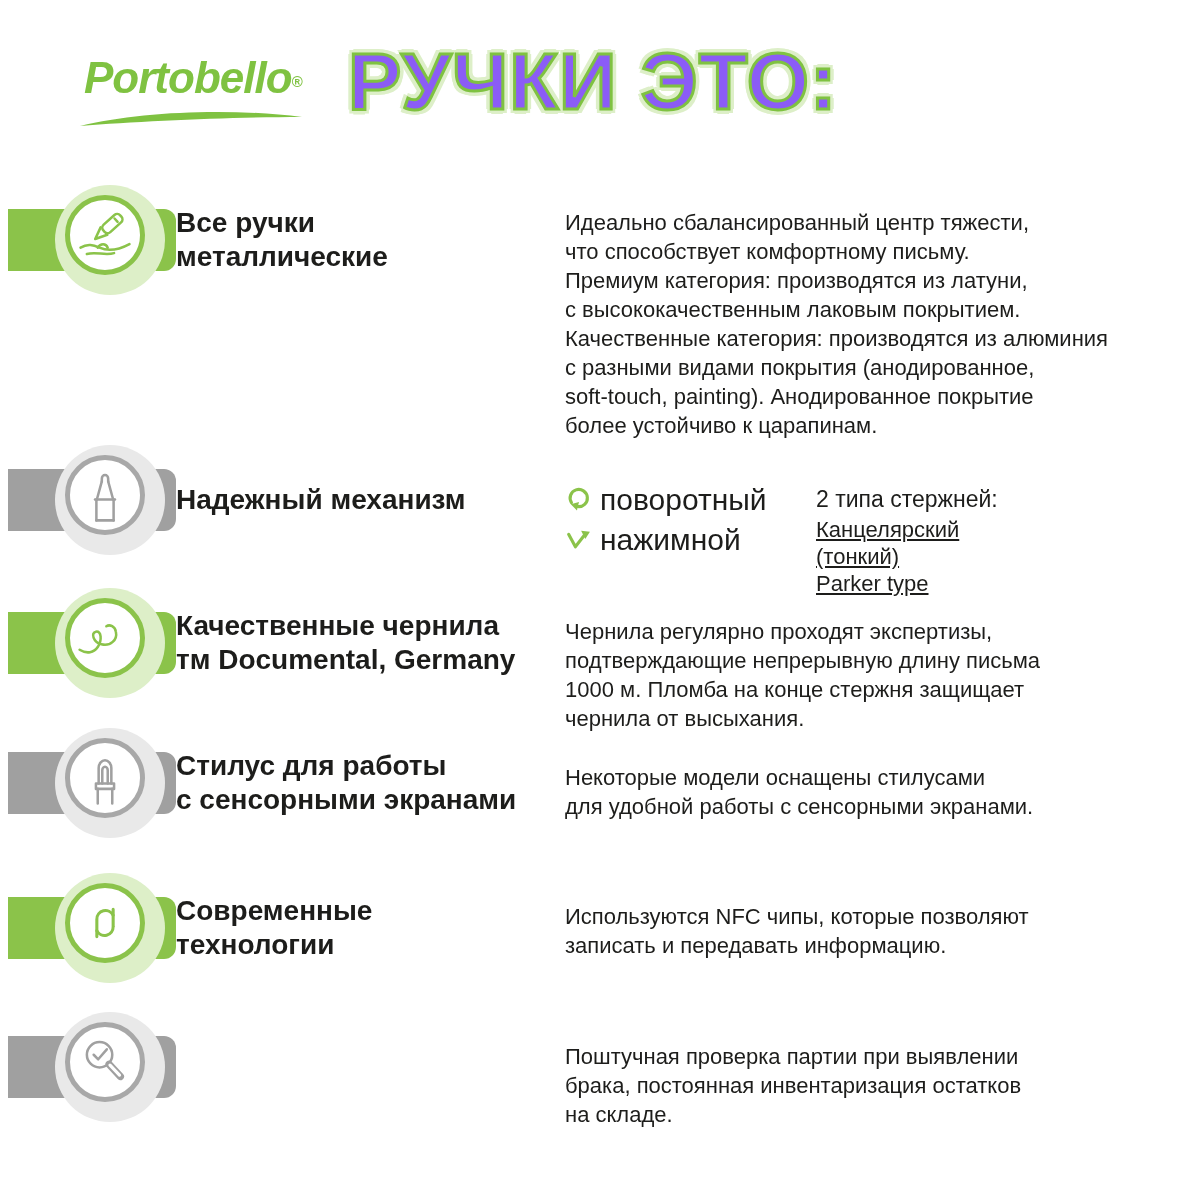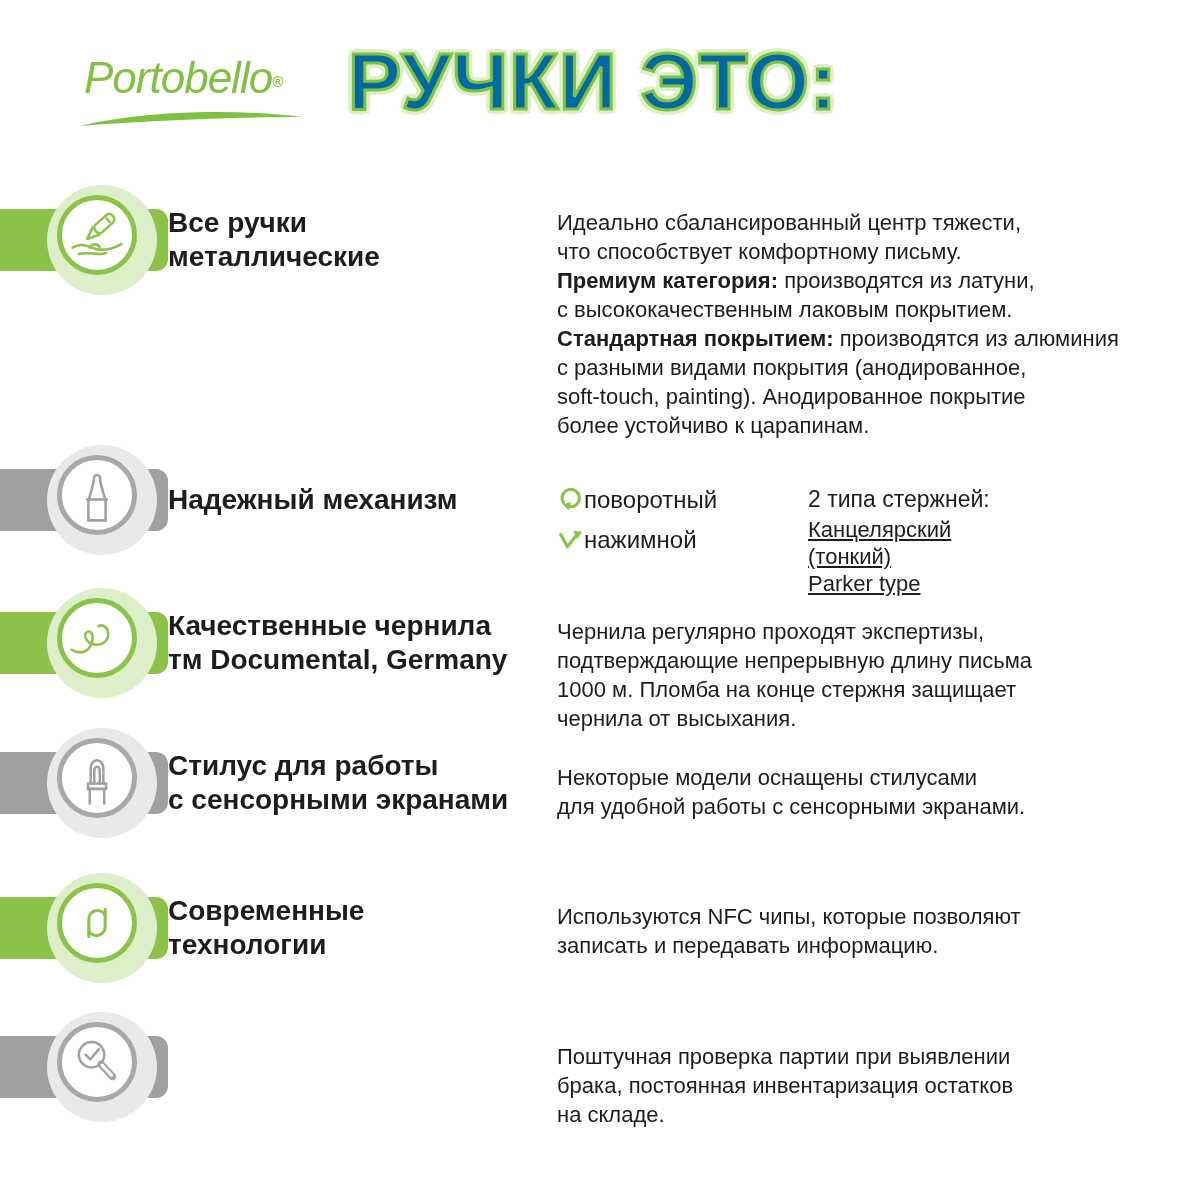--- a/index.html
+++ b/index.html
@@ -7,55 +7,55 @@
     --gray:#a0a0a0; --gray-ring:#a8a8a8; --gray-pale:#e9e9e9;
     --logo-green:#7fc241; --text:#1d1d1b;
   }
   *{box-sizing:border-box;}
   html,body{margin:0;padding:0;}
   body{width:1200px;height:1200px;position:relative;background:#fff;
        font-family:"Liberation Sans",sans-serif;color:var(--text);overflow:hidden;}
 
   
   .logo{position:absolute;left:84px;top:56px;width:230px;}
-  .logo-text{font-style:italic;font-weight:400;font-size:44px;letter-spacing:-1px;
+  .logo-text{font-style:italic;font-weight:700;font-size:44px;letter-spacing:-1px;
              color:var(--logo-green);line-height:1;}
   .logo-reg{font-style:italic;font-weight:700;font-size:15px;color:var(--logo-green);
             vertical-align:super;}
   .swoosh{position:absolute;left:-8px;top:52px;}
   .page-title{position:absolute;left:348px;top:42px;font-size:80px;font-weight:700;
-      letter-spacing:1px;line-height:1;color:#0369a1;
+      letter-spacing:1px;line-height:1;color:#8b5cf6;
       -webkit-text-stroke:3px var(--logo-green);
       text-shadow:5px 0 0 var(--green-pale),-5px 0 0 var(--green-pale),
         0 5px 0 var(--green-pale),0 -5px 0 var(--green-pale),
         4px 4px 0 var(--green-pale),-4px 4px 0 var(--green-pale),
         4px -4px 0 var(--green-pale),-4px -4px 0 var(--green-pale);}
 
   
-  .row{position:absolute;left:0;width:992px;height:112px;}
+  .row{position:absolute;left:8px;width:992px;height:112px;}
   .bar{position:absolute;left:0;top:25px;width:168px;height:62px;border-radius:0 12px 12px 0;}
   .row.green .bar{background:var(--green);}
   .row.gray  .bar{background:var(--gray);}
   .halo{position:absolute;left:47px;top:1px;width:110px;height:110px;border-radius:50%;}
   .row.green .halo{background:var(--green-pale);}
   .row.gray  .halo{background:var(--gray-pale);}
   .ring{position:absolute;left:57px;top:11px;width:80px;height:80px;border-radius:50%;
         background:#fff;border:5px solid;display:flex;align-items:center;justify-content:center;
         overflow:hidden;}
   .row.green .ring{border-color:var(--green);color:var(--green);}
   .row.gray  .ring{border-color:var(--gray-ring);color:var(--gray);}
   .heading{position:absolute;left:168px;top:0;height:112px;display:flex;align-items:center;
            font-weight:700;font-size:28px;line-height:34px;white-space:pre-line;}
   .body{position:absolute;left:557px;width:660px;font-size:22px;line-height:29px;
         white-space:pre-line;}
-  .body .b{font-weight:700;}
+  .body .b{font-weight:400;}
 
   
   .mech-list{position:absolute;left:557px;top:42px;display:flex;flex-direction:column;gap:13px;}
-  .mech-item{display:flex;align-items:center;gap:0;font-size:24px;line-height:26px;}
+  .mech-item{display:flex;align-items:center;gap:8px;font-size:30px;line-height:26px;}
   .refills{position:absolute;left:808px;top:38px;}
   .ref-title{font-weight:400;font-size:23px;line-height:34px;}
   .ref-lines{font-size:22px;line-height:27px;white-space:pre-line;text-decoration:underline;}
 
   svg{display:block;}
 </style>
 </head>
 <body>
 
 <div class="logo">
@@ -80,21 +80,21 @@
       <path d="M24 46 c3 -5 9 -5 11 0"></path>
       <path d="M12 53 C22 50 32 55 42 52"></path>
     </svg>
   </div>
   <div class="heading">Все ручки
 металлические</div>
   <div class="body" style="top:24px"><span>Идеально сбалансированный центр тяжести,
 что способствует комфортному письму.
 </span><span class="b">Премиум категория:</span><span> производятся из латуни,
 с высококачественным лаковым покрытием.
-</span><span class="b">Стандартная покрытием:</span><span> производятся из алюминия
+</span><span class="b">Качественные категория:</span><span> производятся из алюминия
 с разными видами покрытия (анодированное,
 soft-touch, painting). Анодированное покрытие
 более устойчиво к царапинам.</span></div>
 </div>
 
 <div class="row gray" style="top:444px">
   <div class="bar"></div>
   <div class="halo"></div>
   <div class="ring">
     <svg width="58" height="58" viewBox="0 0 64 64" fill="none" stroke="currentColor" stroke-width="2.8" stroke-linecap="round" stroke-linejoin="round">

